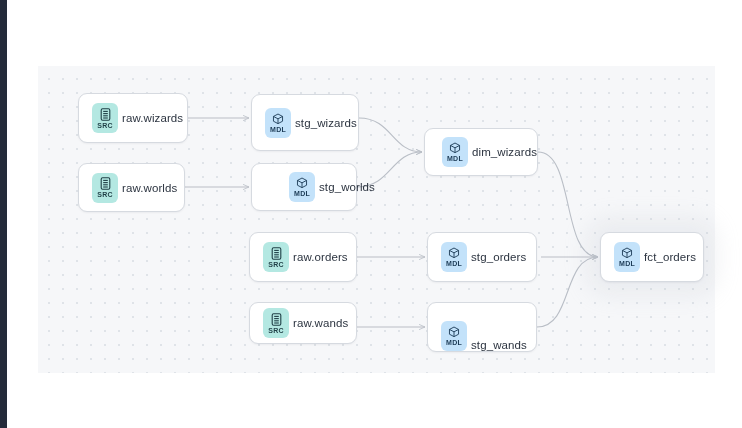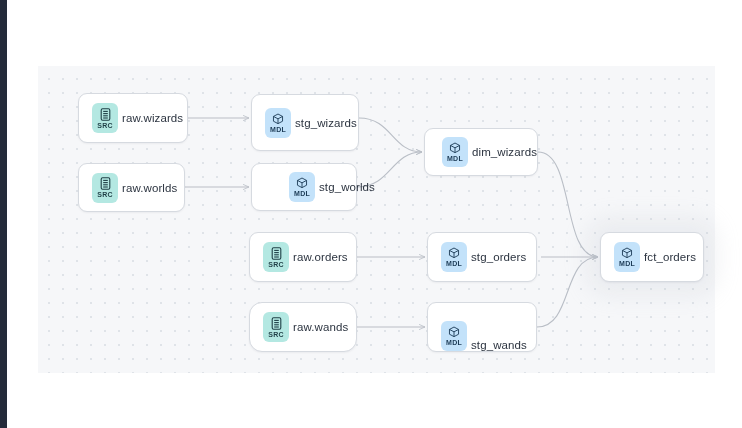--- a/index.html
+++ b/index.html
@@ -176,21 +176,21 @@
             <line x1="3.2" y1="3.4" x2="7.8" y2="3.4"></line>
             <line x1="3.2" y1="5.6" x2="7.8" y2="5.6"></line>
             <line x1="3.2" y1="7.8" x2="7.8" y2="7.8"></line>
             <line x1="3.2" y1="10.0" x2="7.8" y2="10.0"></line>
           </svg>
         </span>
         <span class="badge-text">SRC</span>
       </div>
       <span class="node-label">raw.orders</span>
     </div>
-    <div class="node" style="left: 249px; top: 302px; width: 108px; height: 50px; border-radius: 13px;">
+    <div class="node" style="left: 249px; top: 302px; width: 108px; height: 42px;">
       <div class="node-badge src">
         <span>
           <svg width="11" height="13" viewBox="0 0 11 13" fill="none" stroke="#1f3f46" stroke-width="1.1">
             <rect x="1.2" y="0.8" width="8.6" height="11.4" rx="1.4"></rect>
             <line x1="3.2" y1="3.4" x2="7.8" y2="3.4"></line>
             <line x1="3.2" y1="5.6" x2="7.8" y2="5.6"></line>
             <line x1="3.2" y1="7.8" x2="7.8" y2="7.8"></line>
             <line x1="3.2" y1="10.0" x2="7.8" y2="10.0"></line>
           </svg>
         </span>

